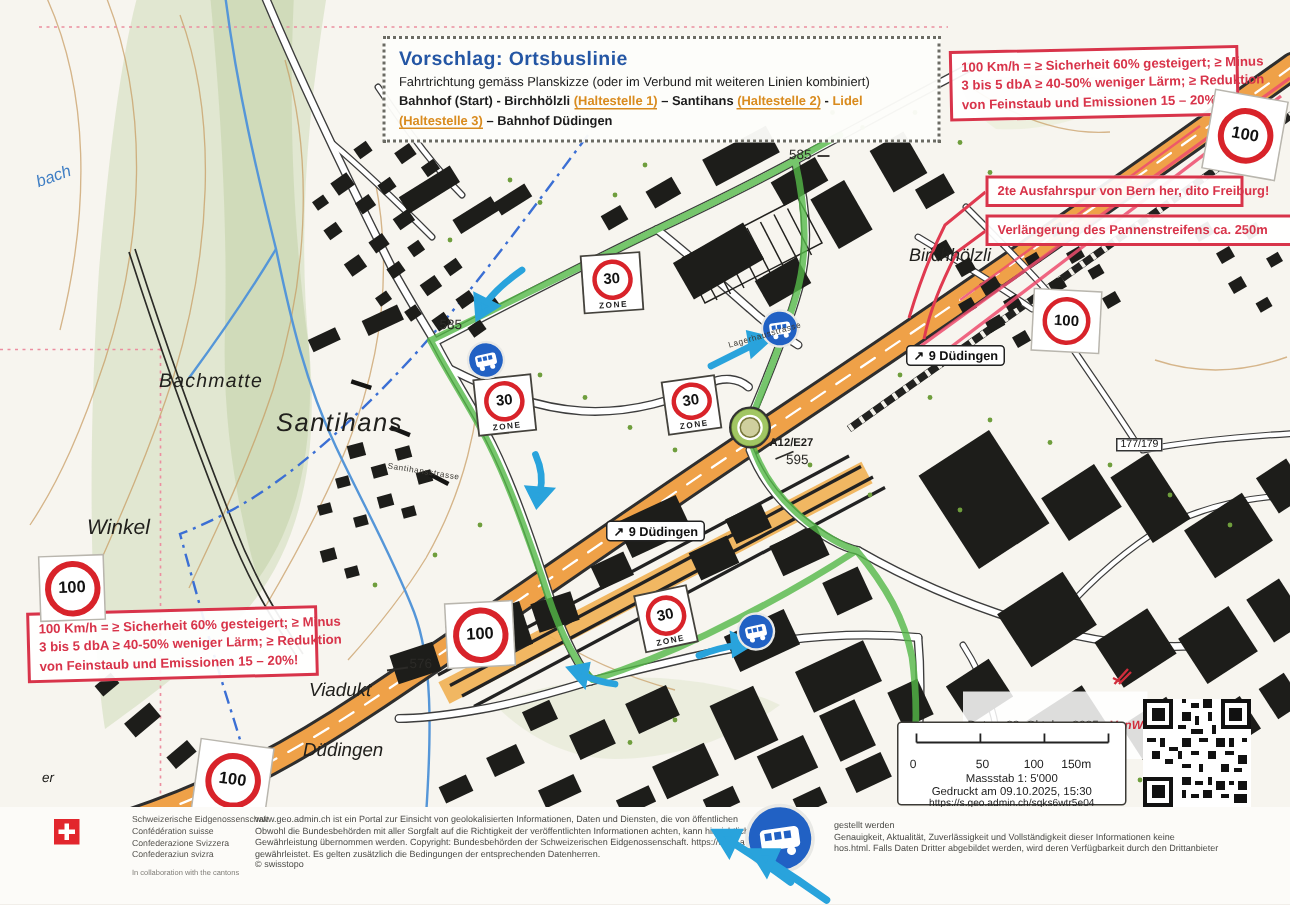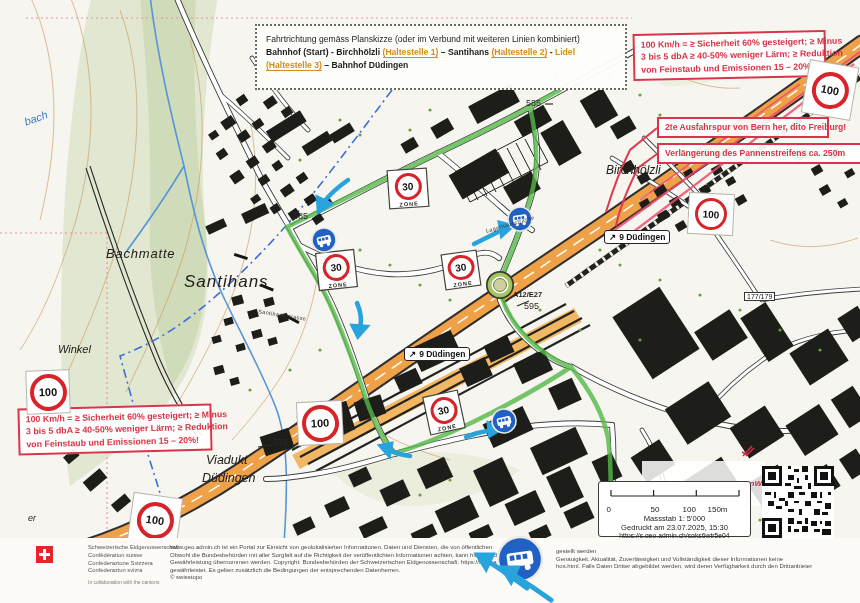--- a/index.html
+++ b/index.html
@@ -410,20 +410,21 @@
       <path d="M357,303 C361,312 362,320 360,328" fill="none"></path>
         <polygon points="358,336 366,327 353,326"></polygon>
       <path d="M466,437 C476,433 485,431 492,430" fill="none"></path>
         <polygon points="500,429 489,424 490,435"></polygon>
       <path d="M410,456 C402,455 395,453 389,450" fill="none"></path>
         <polygon points="381,446 391,444 389,455"></polygon>
     </g>
   </svg>
 
   <div class="abs legend">
+    <div class="legend-title">Vorschlag:  Ortsbuslinie</div>
     <div class="legend-sub">Fahrtrichtung gemäss Planskizze (oder im Verbund mit weiteren Linien kombiniert)</div>
     <div class="legend-route"><span>Bahnhof (Start)</span><span> - </span><span>Birchhölzli </span><span class="stop">(Haltestelle 1)</span><span> – </span><span>Santihans </span><span class="stop">(Haltestelle 2)</span><span> - </span><span class="stop-n">Lidel </span><span class="stop">(Haltestelle 3)</span><span> – </span><span>Bahnhof Düdingen</span></div>
   </div>
 
   <div class="abs redbox note-speed" style="left:633px;top:32px;width:193px;transform:rotate(-1.2deg);">
     <div class="ln">100 Km/h =  ≥ Sicherheit 60% gesteigert; ≥ Minus</div>
     <div class="ln">3 bis 5 dbA ≥ 40-50% weniger Lärm; ≥ Reduktion</div>
     <div class="ln">von Feinstaub und Emissionen 15 – 20%!</div>
   </div>
   <div class="abs redbox note-speed" style="left:18px;top:406px;width:194px;transform:rotate(-1.5deg);">
@@ -516,23 +517,23 @@
   <div class="abs dirsign" style="left:404px;top:347px;">
     <span>↗</span>
       <span>9 Düdingen</span>
     </div>
   <div class="abs hnsign" style="left:744px;top:292px;">177/179</div>
   <div class="abs mwy" style="left:513px;top:290px;text-align:right;">A12/E27</div>
   <div class="abs elev" style="left:524px;top:301px;">595</div>
 
   <div class="abs lbl" style="left:106px;top:246px;font-size:13px;letter-spacing:.8px;">Bachmatte</div>
   <div class="abs lbl" style="left:184px;top:272px;font-size:17px;letter-spacing:1px;">Santihans</div>
-  <div class="abs lbl" style="left:58px;top:343px;font-size:11px;">Winkel</div>
+  <div class="abs lbl" style="left:58px;top:343px;font-size:14px;">Winkel</div>
   <div class="abs lbl" style="left:206px;top:453px;font-size:12.5px;">Viadukt</div>
-  <div class="abs lbl" style="left:202px;top:471px;font-size:12.5px;">Düdingen</div>
+  <div class="abs lbl" style="left:202px;top:493px;font-size:12.5px;">Düdingen</div>
   <div class="abs lbl" style="left:606px;top:163px;font-size:12px;">Birchhölzli</div>
   <div class="abs lbl blue-lbl" style="left:24px;top:112px;font-size:11px;transform:rotate(-20deg);">bach</div>
   <div class="abs lbl" style="left:28px;top:513px;font-size:9px;">er</div>
   <div class="abs elev" style="left:293px;top:211px;">585</div>
   <div class="abs elev" style="left:526px;top:98px;">585</div>
   <div class="abs elev" style="left:273px;top:437px;">576</div>
   <div class="abs street" style="left:485px;top:221px;transform:rotate(-16deg);">Lagerhausstrasse</div>
   <div class="abs street" style="left:258px;top:312px;transform:rotate(9deg);">Santihansstrasse</div>
 
   <div class="abs datestrip" style="left:642px;top:461px;">
@@ -546,21 +547,21 @@
     <svg width="140" height="10" viewBox="0 0 140 10">
       <path d="M6,8 H134 M6,8 V2 M48.6,8 V2 M91.3,8 V2 M134,8 V2" stroke="#222" stroke-width="1.2" fill="none"></path>
     </svg>
     <div class="ticks">
       <span style="left:2px">0</span>
       <span style="left:46px">50</span>
       <span style="left:78px">100</span>
       <span style="left:103px">150m</span>
     </div>
     <div class="scl">Massstab 1: 5'000</div>
-    <div class="scl">Gedruckt am 23.07.2025, 15:30</div>
+    <div class="scl">Gedruckt am 09.10.2025, 15:30</div>
     <div class="sclu">https://s.geo.admin.ch/sqks6wtr5e04</div>
   </div>
 
   <svg class="abs" style="left:762px;top:466px;" width="72" height="72" viewBox="0 0 25 25" shape-rendering="crispEdges">
     <rect x="0" y="0" width="25" height="25" fill="#fff"></rect>
     <g fill="#111">
       <rect x="0" y="0" width="7" height="7"></rect>
         <rect x="18" y="0" width="7" height="7"></rect>
         <rect x="0" y="18" width="7" height="7"></rect>
       <rect x="9" y="0" width="1" height="1"></rect>

